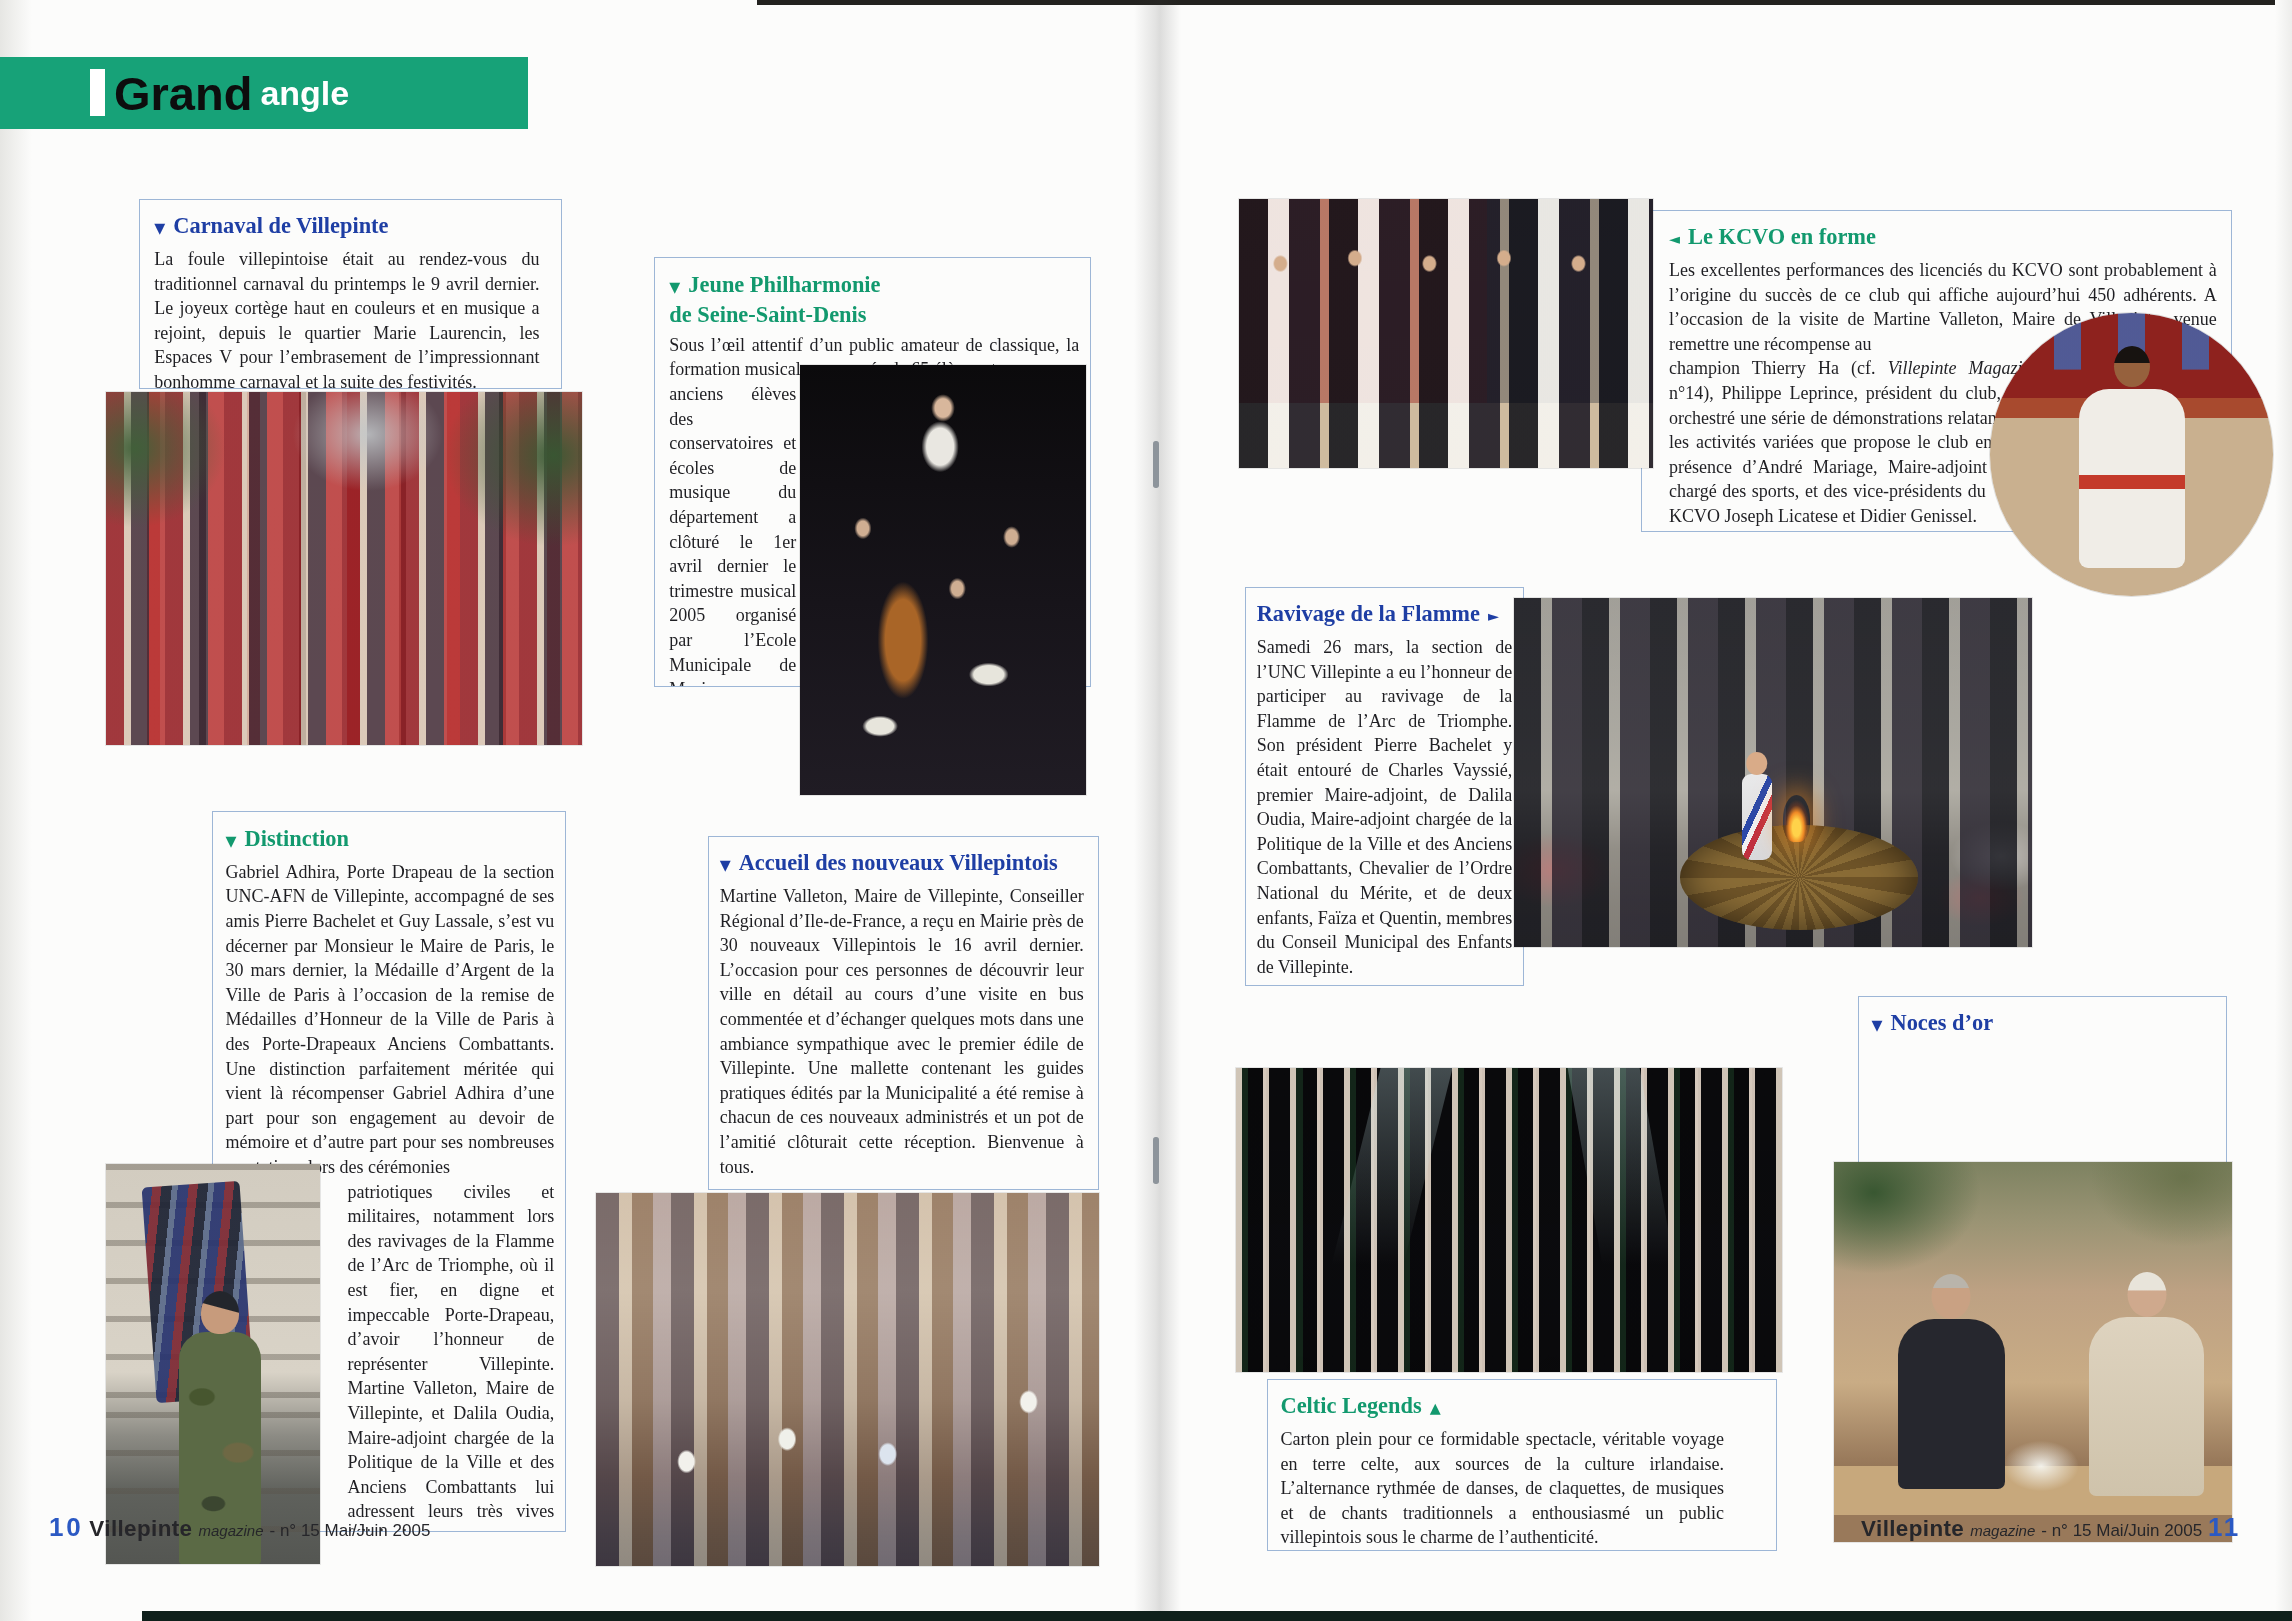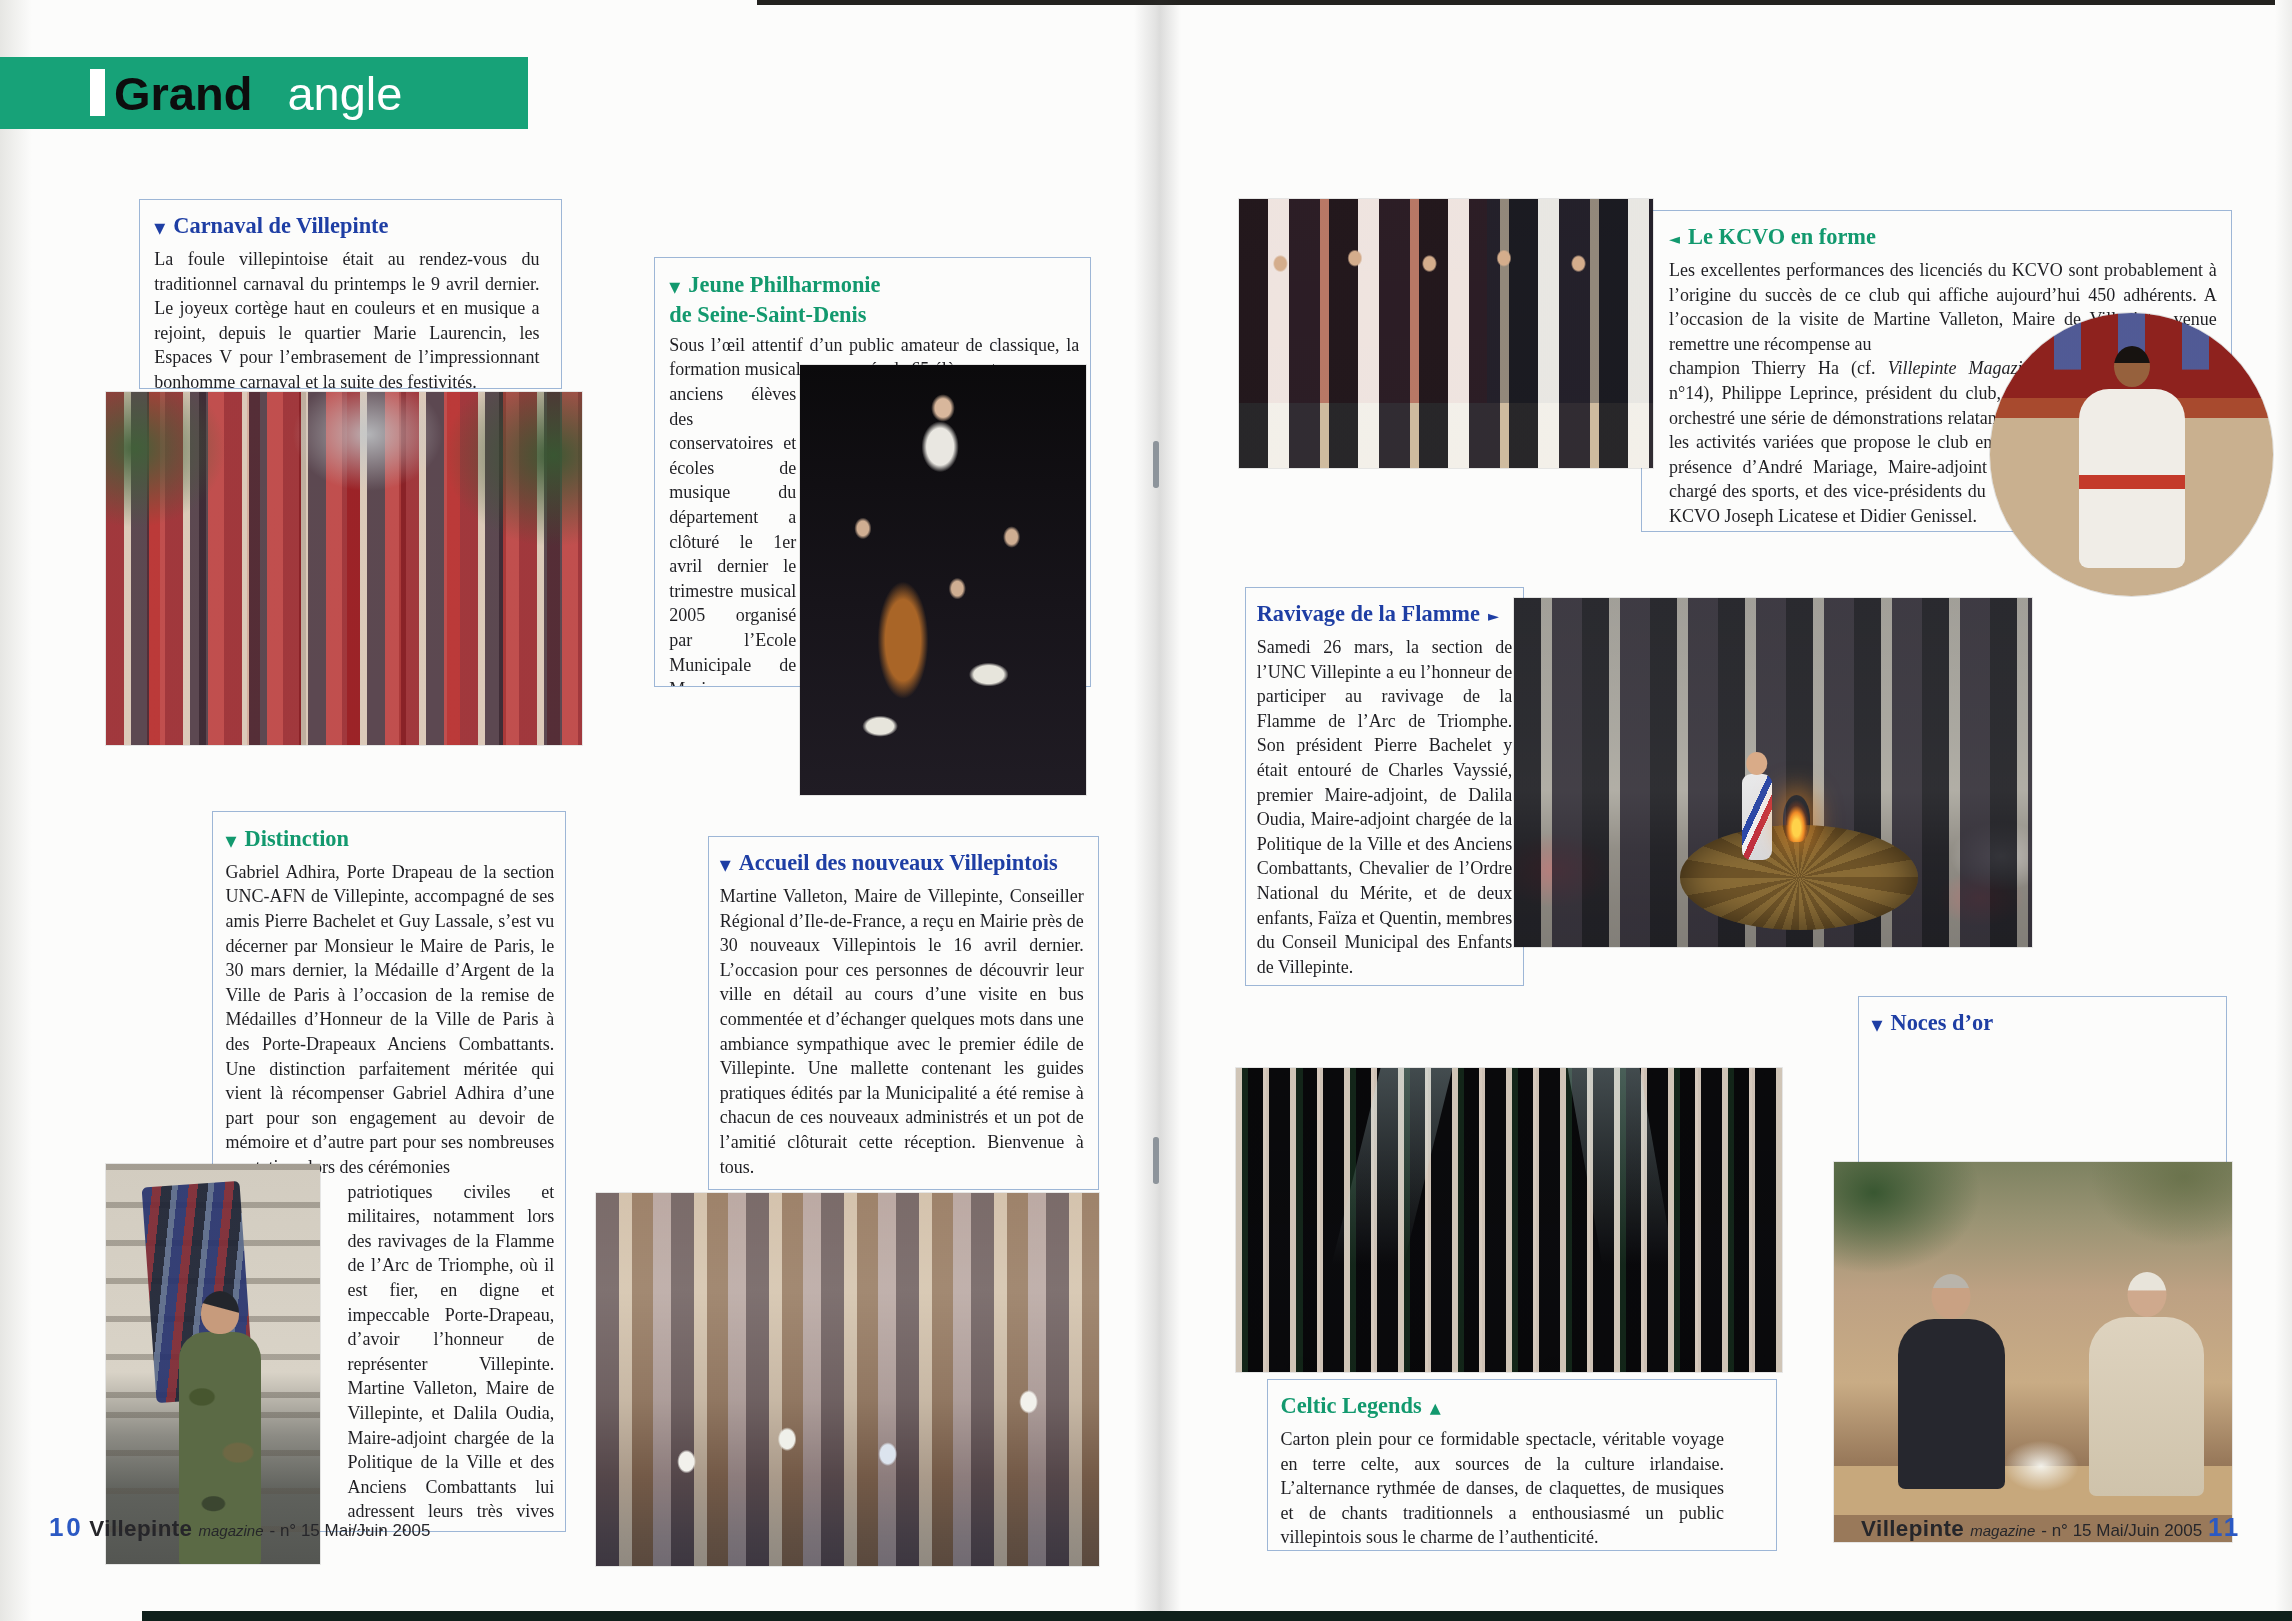--- a/index.html
+++ b/index.html
@@ -12,24 +12,24 @@
   .edge-left{position:absolute;left:0;top:0;width:32px;height:100%;
              background:linear-gradient(90deg,#e6e6e3,#fcfcfb);}
   .edge-right{position:absolute;right:0;top:0;width:18px;height:100%;
               background:linear-gradient(270deg,#ececea,#fcfcfb);}
   .gutter{position:absolute;left:1134px;top:0;width:47px;height:100%;
           background:linear-gradient(90deg,rgba(0,0,0,0),rgba(60,60,60,.13) 45%,rgba(60,60,60,.17) 55%,rgba(0,0,0,0));}
   .staple{position:absolute;left:1153px;width:6.3px;height:47px;background:#8d949b;border-radius:2.7px;}
 
   
   .banner{position:absolute;left:0;top:57px;width:528px;height:72px;background:#17a278;
-          display:flex;align-items:center;font-family:"Liberation Sans","DejaVu Sans",sans-serif;gap:20px;}
+          display:flex;align-items:center;font-family:"Liberation Sans","DejaVu Sans",sans-serif;}
   .banner .bar{position:absolute;left:90px;top:11.6px;width:15px;height:47px;background:#ffffff;}
   .banner .w-bold{margin-left:114px;font-size:47px;font-weight:700;color:#0d0d0d;letter-spacing:0;}
-  .banner .w-light{margin-left:15px;font-size:47px;font-weight:400;color:#ffffff;}
+  .banner .w-light{margin-left:8px;font-size:34px;font-weight:700;color:#ffffff;}
 
   
   .tbox{position:absolute;border:0.9px solid #9db6d6;overflow:hidden;box-sizing:border-box;}
   .trow{display:flex;align-items:baseline;gap:8px;margin:0 0 5.4px 0;
         font-weight:bold;font-size:22.4px;line-height:27px;}
   .trow .mk{font-family:"DejaVu Sans",sans-serif;font-size:14.3px;}
   .c-blue{color:#1e3ea4;}
   .c-green{color:#12996e;}
   .tbox p{margin:0;font-size:18px;line-height:24.6px;text-align:justify;color:#1f1f23;}
   .it{font-style:italic;}

